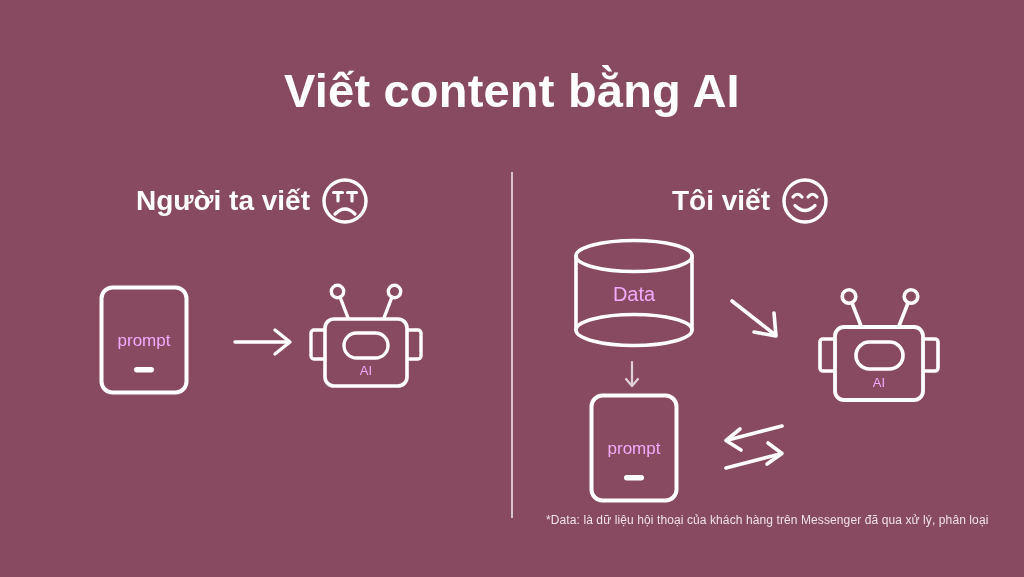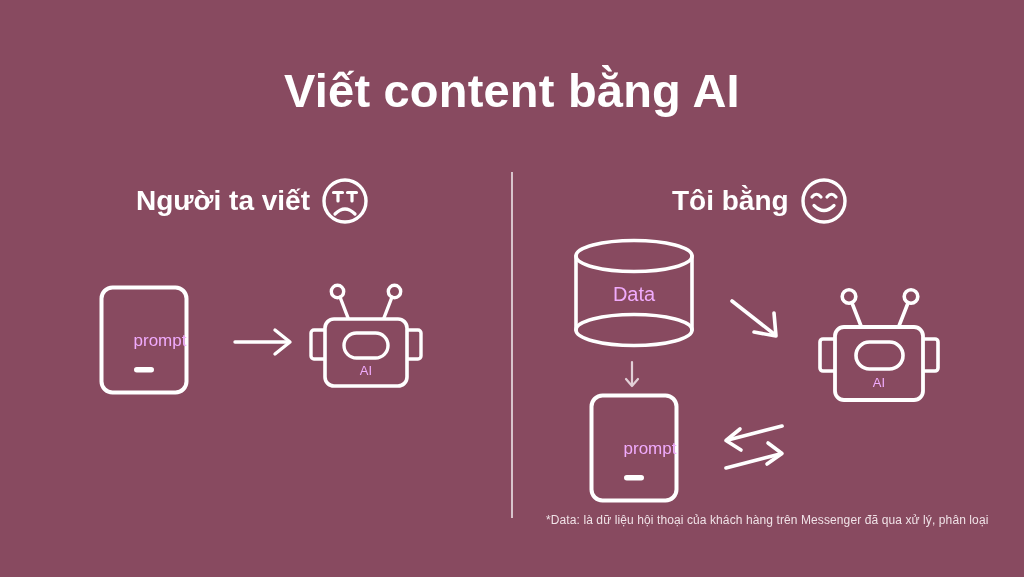--- a/index.html
+++ b/index.html
@@ -57,21 +57,21 @@
   .fig { position: absolute; }
   .fig svg { display: block; overflow: visible; }
   
   .fig-label {
     position: absolute;
     color: #f0abfc;
     text-align: center;
     white-space: nowrap;
     pointer-events: none;
   }
-  .label-prompt { font-size: 17px; padding-left: 16px; }
+  .label-prompt { font-size: 17px; }
   .label-data   { font-size: 20px; }
   .label-ai     { font-size: 13px; }
   
   .footnote {
     position: absolute;
     left: 546px;
     top: 513px;
     color: #f0e2e7;
     font-size: 12px;
     letter-spacing: 0.1px;
@@ -95,21 +95,21 @@
 
         <path d="M13.5 16.5 H22.5 M18 16.5 V25" fill="none" stroke="#ffffff" stroke-width="3.2" stroke-linecap="round"></path>
         <path d="M27.5 16.5 H36.5 M32 16.5 V25" fill="none" stroke="#ffffff" stroke-width="3.2" stroke-linecap="round"></path>
 
         <path d="M15 38 Q25 28 35 38" fill="none" stroke="#ffffff" stroke-width="3.2" stroke-linecap="round"></path>
       </svg>
     </span>
   </div>
 
   <div class="col-head right">
-    <span>Tôi bằng</span>
+    <span>Tôi viết</span>
     <span>
       <svg class="face-icon" width="50" height="50" viewBox="0 0 50 50">
         <circle cx="25" cy="25" r="21" fill="none" stroke="#ffffff" stroke-width="3.4"></circle>
 
         <path d="M13 21 Q17.5 15.5 22 21" fill="none" stroke="#ffffff" stroke-width="3.2" stroke-linecap="round"></path>
         <path d="M28 21 Q32.5 15.5 37 21" fill="none" stroke="#ffffff" stroke-width="3.2" stroke-linecap="round"></path>
 
         <path d="M15 29.5 Q25 39.5 35 29.5" fill="none" stroke="#ffffff" stroke-width="3.2" stroke-linecap="round"></path>
       </svg>
     </span>

